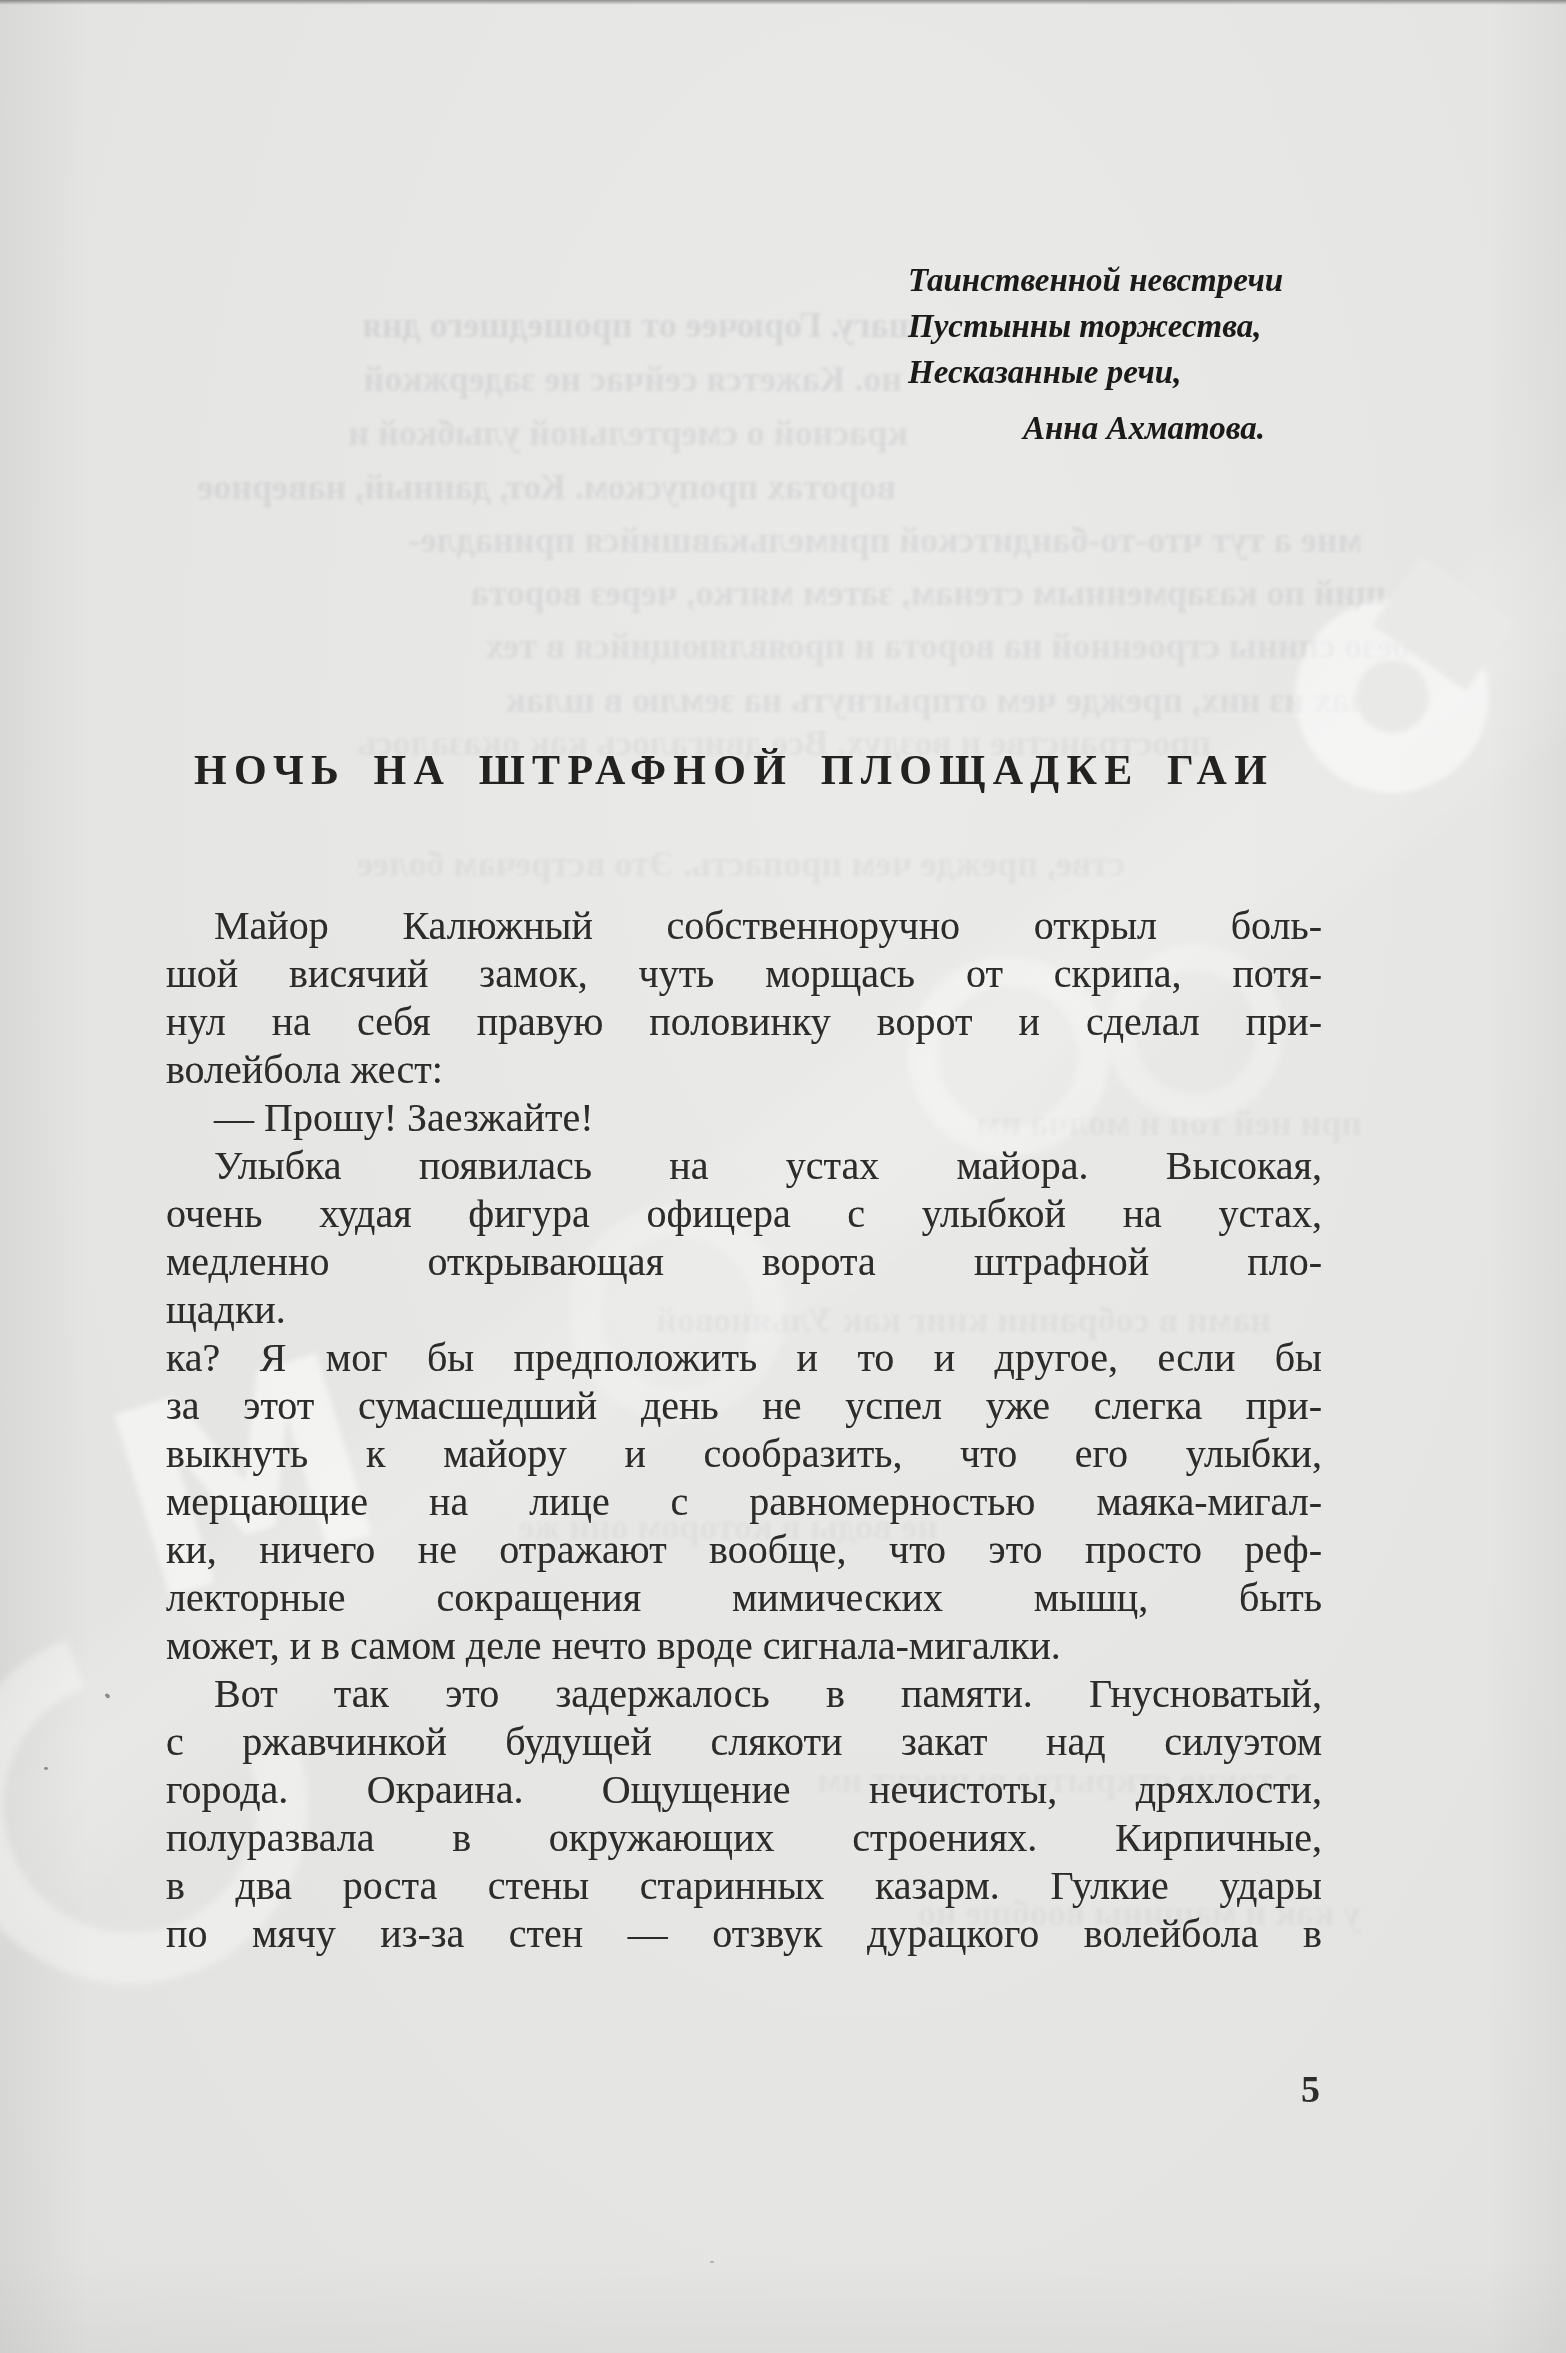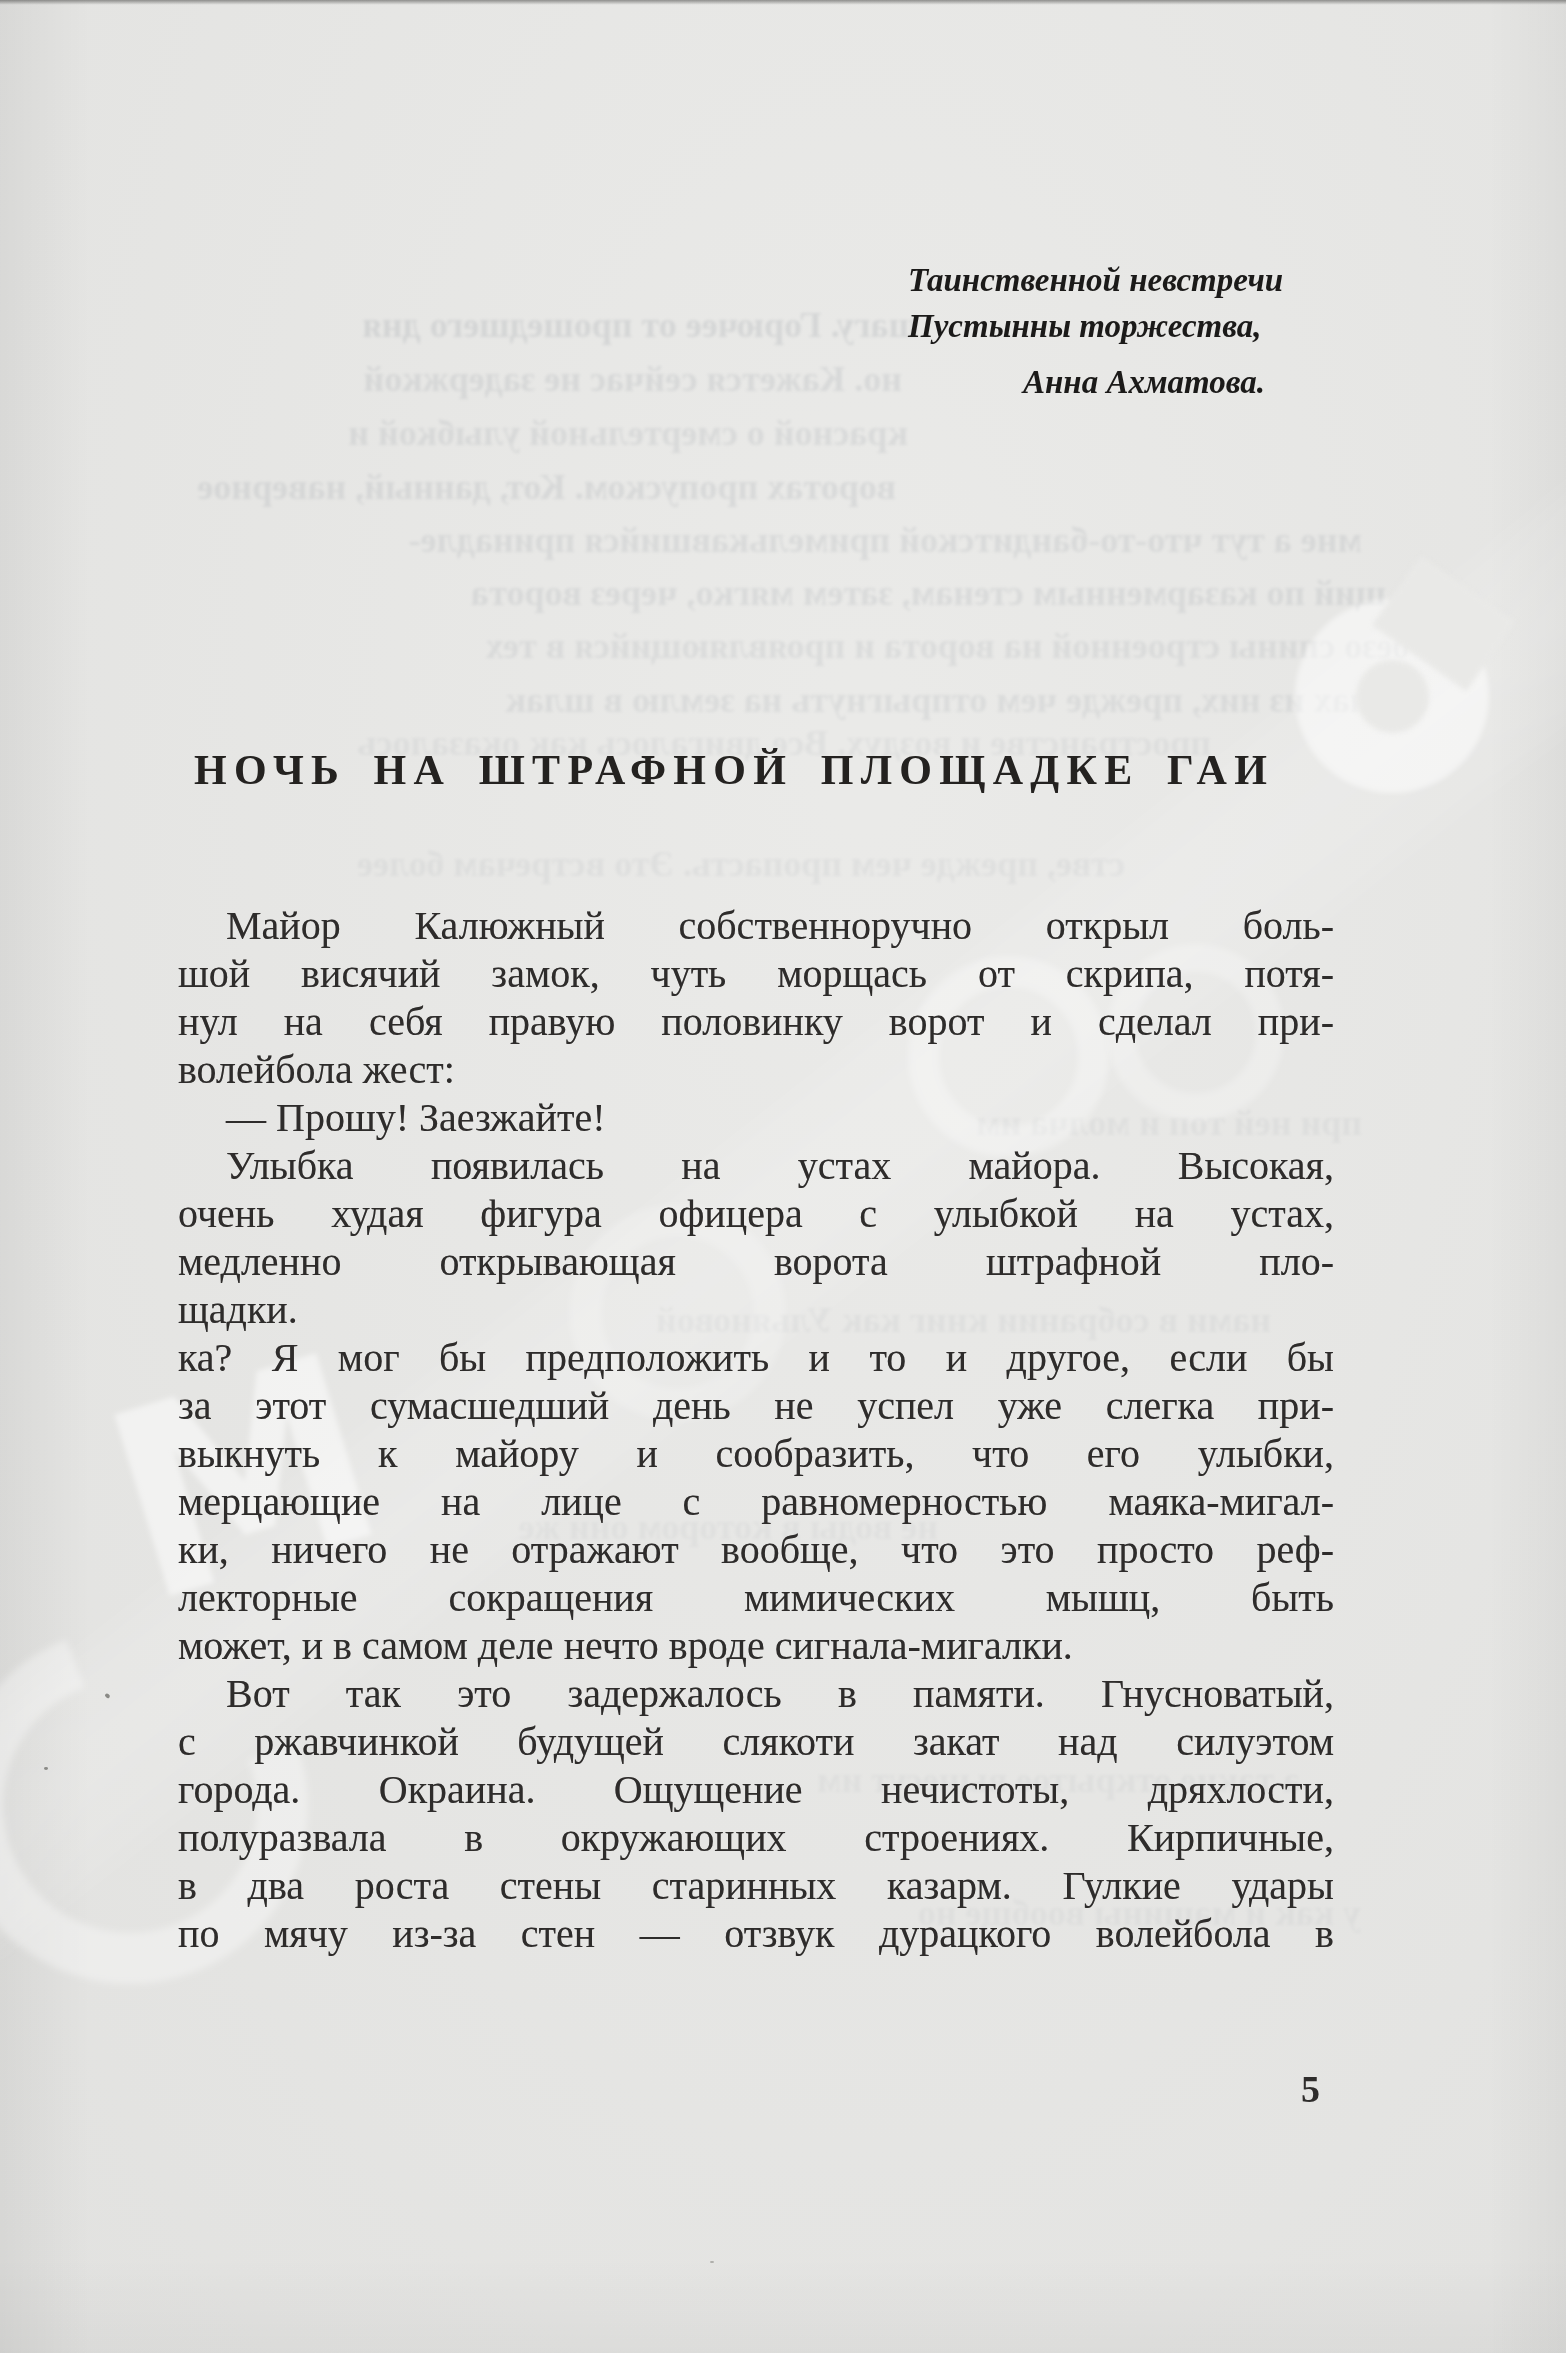--- a/index.html
+++ b/index.html
@@ -72,21 +72,21 @@
     font:italic 700 33px "Liberation Serif", serif;
     line-height:46px;margin-top:10px;padding-left:115px;white-space:nowrap;
   }
   .title{
     position:absolute;left:178px;top:730px;width:1156px;margin:16px;
     font:700 42px "Liberation Serif", serif;
     letter-spacing:7.3px;word-spacing:9.7px;
     text-align:left;color:#242220;white-space:nowrap;
   }
   .body-text{
-    position:absolute;left:178px;top:902px;width:1156px;
+    position:absolute;left:166px;top:902px;width:1156px;
     color:#2e2c2b;
     text-shadow:0 0 0.6px rgba(40,38,36,.35);
   }
   .bline{
     font:400 40px "Liberation Serif", serif;
     height:48px;line-height:48px;
     text-align:left;
   }
   .bline.just{text-align:justify;text-align-last:justify;}
   .bline.ind{padding-left:48px;}
@@ -130,20 +130,21 @@
   </div>
   <div class="wm wm-ring wm-r1"></div>
   <div class="wm wm-ring wm-r2"></div>
   <div class="wm wm-ring wm-r3"></div>
   <div class="wm wm-arc"></div>
 
   <div class="epigraph">
     <div id="epi-lines">
         <div class="epi-line">Таинственной невстречи</div>
         <div class="epi-line">Пустынны торжества,</div>
+        <div class="epi-line">Несказанные речи,</div>
       </div>
     <div class="epi-author">Анна Ахматова.</div>
   </div>
 
   <h1 class="title">НОЧЬ НА ШТРАФНОЙ ПЛОЩАДКЕ ГАИ</h1>
 
   <div class="body-text" id="body-text">
       <div class="bline ind just">Майор Калюжный собственноручно открыл боль-</div>
       <div class="bline just">шой висячий замок, чуть морщась от скрипа, потя-</div>
       <div class="bline just">нул на себя правую половинку ворот и сделал при-</div>

